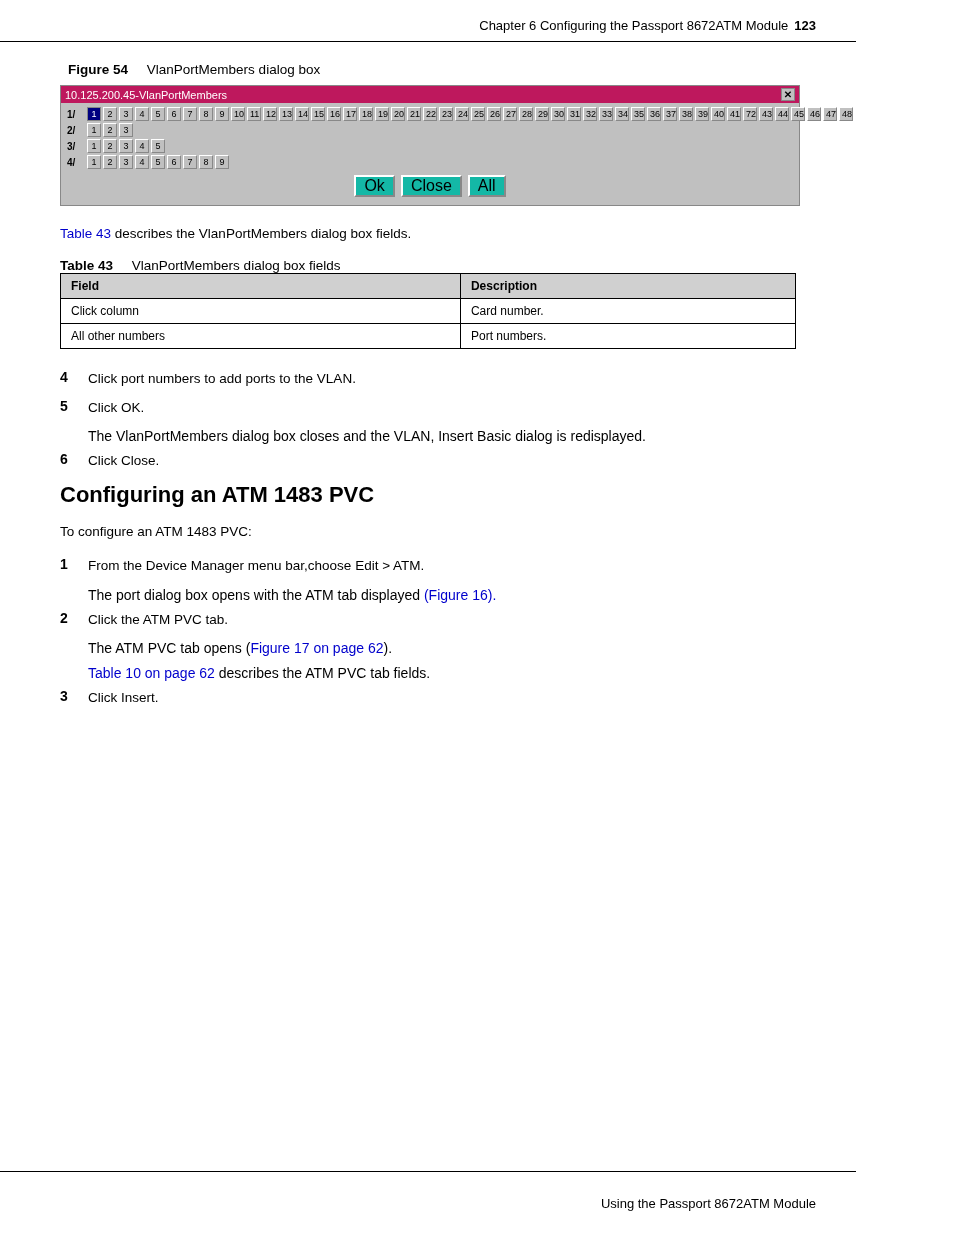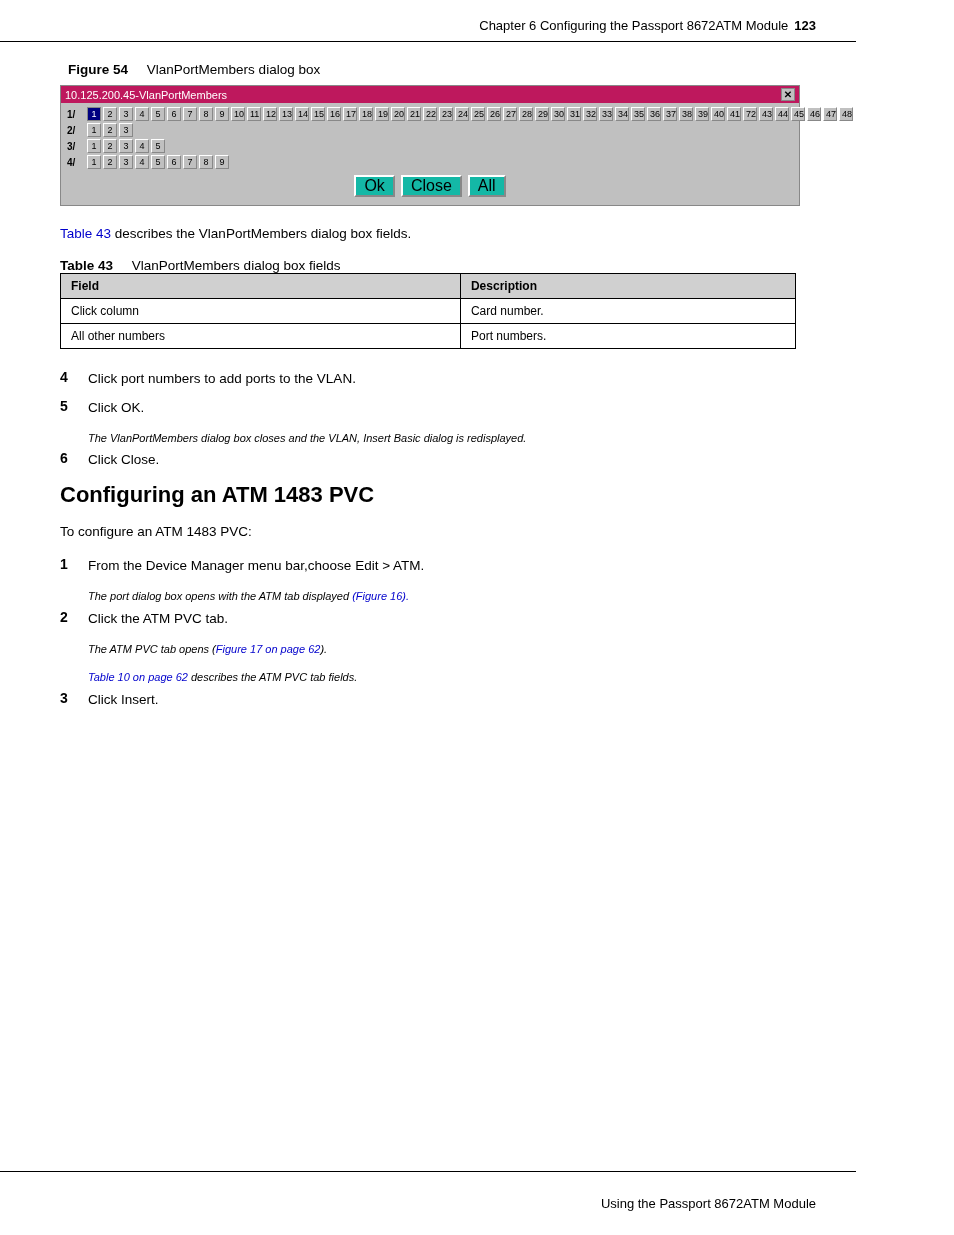--- a/index.html
+++ b/index.html
@@ -198,26 +198,25 @@
       font-size: 14px;
       min-width: 28px;
       padding-top: 0;
     }
     .step-content {
       flex: 1;
       font-size: 13.5px;
       line-height: 1.5;
     }
     .step-sub-text {
-      font-size: 11px;
+      font-size: 14px;
       line-height: 1.5;
       margin-left: 28px;
-      margin-top: 12px;
+      margin-top: 4px;
       margin-bottom: 4px;
-      font-style: italic;
     }
 
     
     .section-heading {
       font-size: 22px;
       font-weight: bold;
       margin-top: 11px;
       margin-bottom: 14px;
       color: #000;
     }

